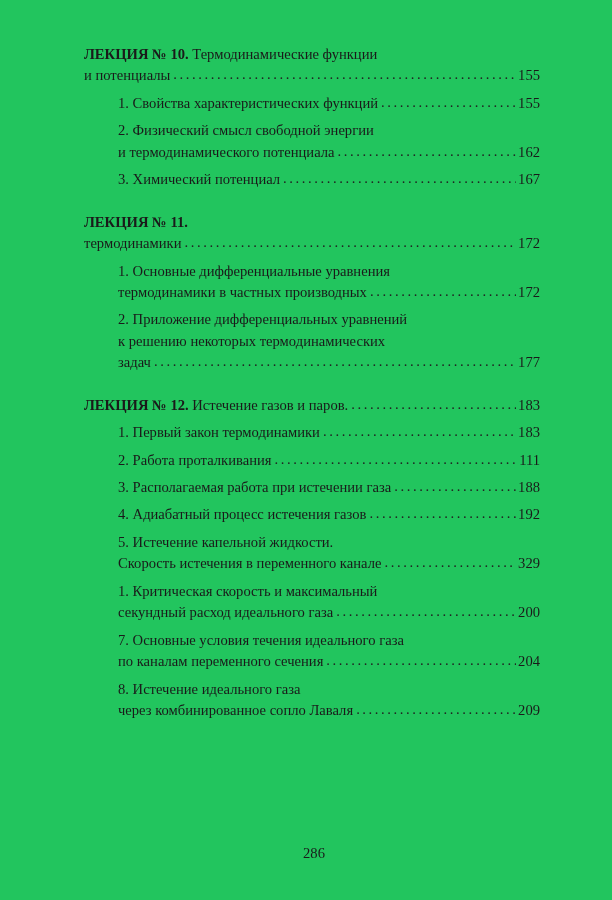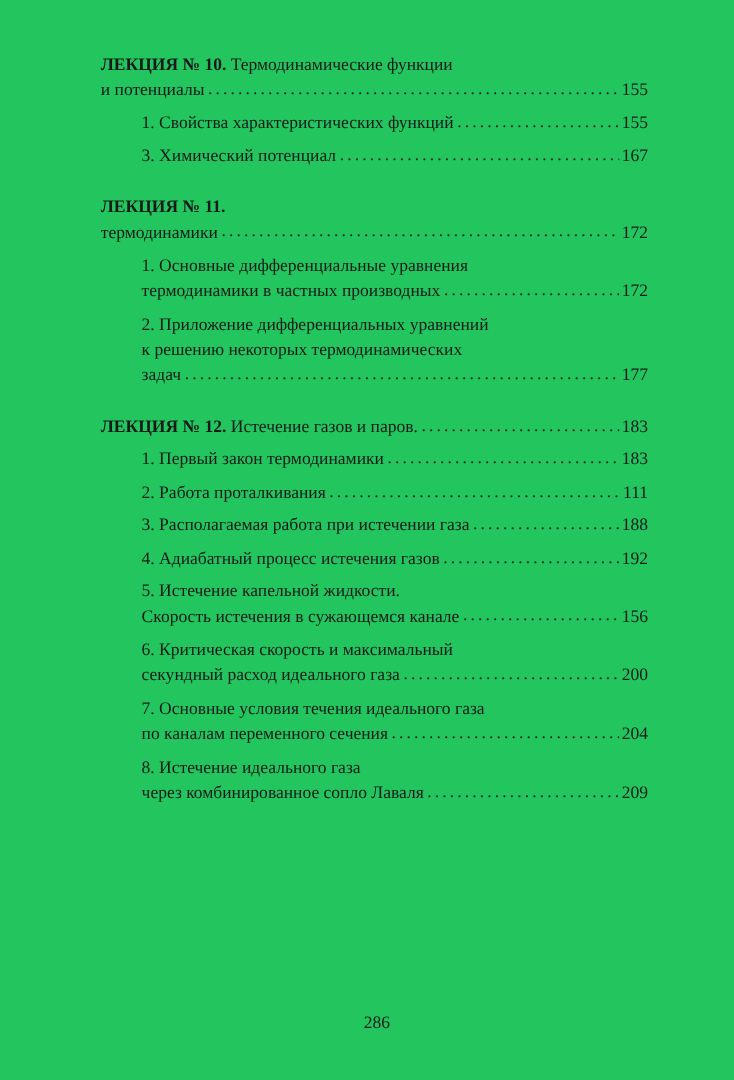--- a/index.html
+++ b/index.html
@@ -98,20 +98,30 @@
       </div>
 
       <div class="entry indent">
         <div class="line">
           <span class="txt">1. Свойства характеристических функций</span>
           <span class="dots"></span>
           <span class="pg">155</span>
         </div>
       </div>
 
+      <div class="entry indent">
+        <div class="line nodots">
+          <span class="txt">2. Физический смысл свободной энергии</span>
+        </div>
+        <div class="line">
+          <span class="txt">и термодинамического потенциала</span>
+          <span class="dots"></span>
+          <span class="pg">162</span>
+        </div>
+      </div>
 
       <div class="entry indent">
         <div class="line">
           <span class="txt">3. Химический потенциал</span>
           <span class="dots"></span>
           <span class="pg">167</span>
         </div>
       </div>
     </div>
 
@@ -193,29 +203,29 @@
           <span class="dots"></span>
           <span class="pg">192</span>
         </div>
       </div>
 
       <div class="entry indent">
         <div class="line nodots">
           <span class="txt">5. Истечение капельной жидкости.</span>
         </div>
         <div class="line">
-          <span class="txt">Скорость истечения в сужающемся канале</span>
-          <span class="dots"></span>
-          <span class="pg">156</span>
-        </div>
-      </div>
-
-      <div class="entry indent">
-        <div class="line nodots">
-          <span class="txt">6. Критическая скорость и максимальный</span>
+          <span class="txt">Скорость истечения в переменного канале</span>
+          <span class="dots"></span>
+          <span class="pg">329</span>
+        </div>
+      </div>
+
+      <div class="entry indent">
+        <div class="line nodots">
+          <span class="txt">1. Критическая скорость и максимальный</span>
         </div>
         <div class="line">
           <span class="txt">секундный расход идеального газа</span>
           <span class="dots"></span>
           <span class="pg">200</span>
         </div>
       </div>
 
       <div class="entry indent">
         <div class="line nodots">

